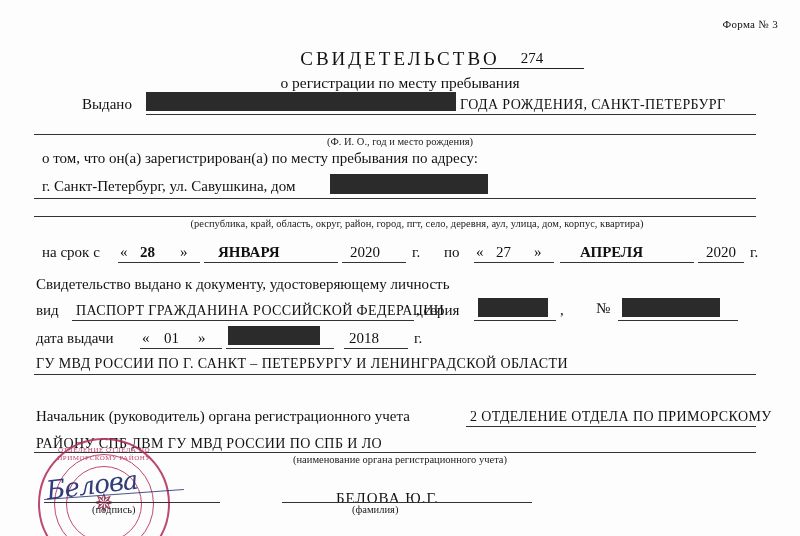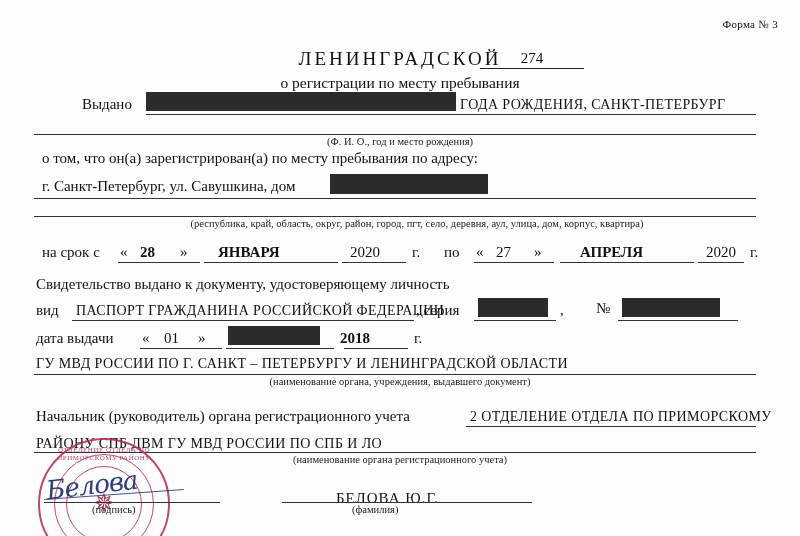--- a/index.html
+++ b/index.html
@@ -173,21 +173,21 @@
   }
 </style>
 </head>
 <body>
 
 <div class="page">
 
   <div class="form-no">Форма № 3</div>
 
   <div class="title-block">
-    <span class="title-main">ЛЕНИНГРАДСКОЙ</span>
+    <span class="title-main">СВИДЕТЕЛЬСТВО</span>
   </div>
   <div class="cert-number">274</div>
   <div class="title-sub">о регистрации по месту пребывания</div>
 
   <div class="lbl" style="left:82px; top:96px;">Выдано</div>
   <div class="redact" style="left:146px; top:92px; width:310px; height:19px;"></div>
   <div class="val-caps" style="left:460px; top:97px;">ГОДА РОЖДЕНИЯ, САНКТ-ПЕТЕРБУРГ</div>
   <div class="rule" style="left:146px; top:114px; width:610px;"></div>
 
   <div class="rule" style="left:34px; top:134px; width:722px;"></div>
@@ -240,27 +240,26 @@
   <div class="redact" style="left:622px; top:298px; width:98px; height:19px;"></div>
   <div class="rule" style="left:618px; top:320px; width:120px;"></div>
 
   <div class="lbl" style="left:36px; top:330px;">дата выдачи</div>
   <div class="quote" style="left:142px; top:330px;">«</div>
   <div class="val" style="left:164px; top:330px;">01</div>
   <div class="quote" style="left:198px; top:330px;">»</div>
   <div class="rule" style="left:140px; top:348px; width:82px;"></div>
   <div class="redact" style="left:228px; top:326px; width:92px; height:19px;"></div>
   <div class="rule" style="left:226px; top:348px; width:108px;"></div>
-  <div class="val" style="left:340px; top:330px;font-weight:bold;">2018</div>
+  <div class="val" style="left:349px; top:330px;">2018</div>
   <div class="rule" style="left:344px; top:348px; width:64px;"></div>
   <div class="lbl" style="left:414px; top:330px;">г.</div>
 
   <div class="val-caps" style="left:36px; top:356px;">ГУ  МВД  РОССИИ  ПО  Г. САНКТ – ПЕТЕРБУРГУ  И  ЛЕНИНГРАДСКОЙ ОБЛАСТИ</div>
   <div class="rule" style="left:34px; top:374px; width:722px;"></div>
-  <div class="lbl-sm" style="left:0; top:376px; width:800px;">(наименование органа, учреждения, выдавшего документ)</div>
 
   <div class="lbl" style="left:36px; top:408px;">Начальник (руководитель) органа регистрационного учета</div>
   <div class="val-caps" style="left:470px; top:409px;">2 ОТДЕЛЕНИЕ ОТДЕЛА  ПО ПРИМОРСКОМУ</div>
   <div class="rule" style="left:466px; top:426px; width:290px;"></div>
 
   <div class="val-caps" style="left:36px; top:436px;">РАЙОНУ СПБ ДВМ  ГУ  МВД  РОССИИ  ПО СПБ  И  ЛО</div>
   <div class="rule" style="left:34px; top:452px; width:722px;"></div>
   <div class="lbl-sm" style="left:0; top:454px; width:800px;">(наименование органа регистрационного учета)</div>
 
   <div class="stamp">

